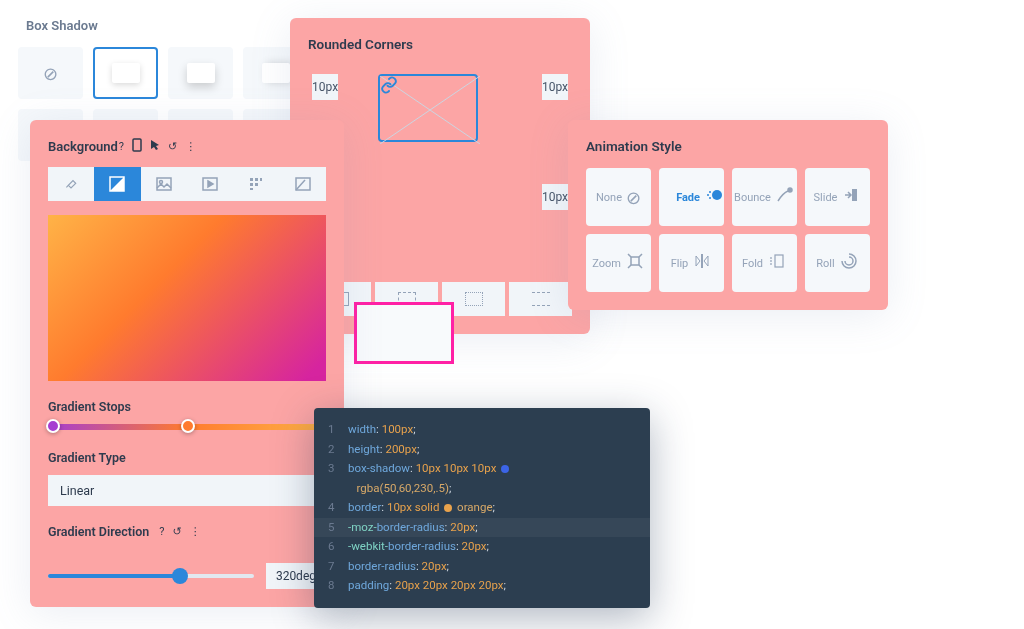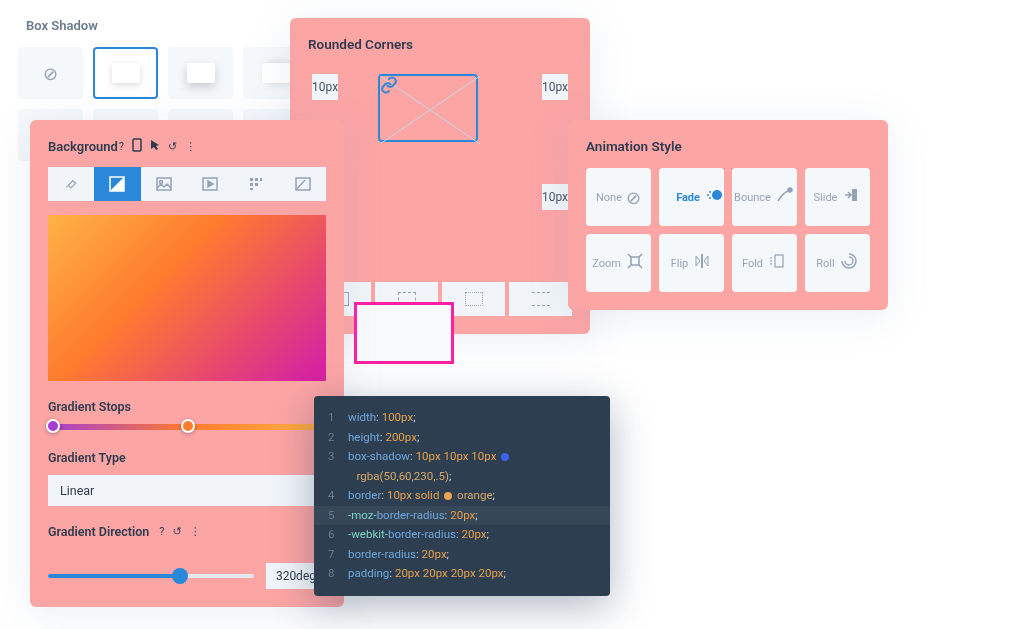--- a/index.html
+++ b/index.html
@@ -63,21 +63,21 @@
 
 
 .bx-panel { left: 610px; top: 312px; width: 326px; padding: 18px; background: #fff; }
 .bx-title { font-size: 13px; font-weight: 600; color: #6b7a90; margin-bottom: 14px; margin-left: 8px; }
 .bx-grid { display: grid; grid-template-columns: repeat(4, 1fr); gap: 10px; }
 .bx-cell { background: #f5f8fb; border-radius: 4px; height: 52px; display: flex; align-items: center; justify-content: center; cursor: pointer; }
 .bx-cell.active { background: #fff; box-shadow: 0 0 0 2px #2b87da inset; }
 .bx-sample { width: 28px; height: 20px; background: #fff; border-radius: 2px; }
 
 
-.code-panel { position: absolute; left: 314px; top: 396px; width: 296px; background: #2c3e50; border-radius: 4px; padding: 12px 14px; font-family: "SFMono-Regular", Consolas, monospace; font-size: 11.5px; line-height: 1.7; color: #cfd8e3; box-shadow: 0 10px 40px rgba(30,50,80,0.35); }
+.code-panel { position: absolute; left: 314px; top: 408px; width: 336px; background: #2c3e50; border-radius: 4px; padding: 12px 14px; font-family: "SFMono-Regular", Consolas, monospace; font-size: 11.5px; line-height: 1.7; color: #cfd8e3; box-shadow: 0 10px 40px rgba(30,50,80,0.35); }
 .code-line { white-space: pre; }
 .ln { color: #6b7a90; display: inline-block; width: 14px; margin-right: 6px; }
 .prop { color: #7fd3c4; }
 .val { color: #e8a24c; }
 .str { color: #d8a968; }
 .kw { color: #6fa8dc; }
 .dot { display: inline-block; width: 8px; height: 8px; border-radius: 50%; vertical-align: middle; margin: 0 2px; }
 .dot-blue { background: #3c64e6; }
 .dot-or { background: #e8a24c; }
 .hl { background: rgba(255,255,255,0.05); margin: 0 -14px; padding: 0 14px; }

